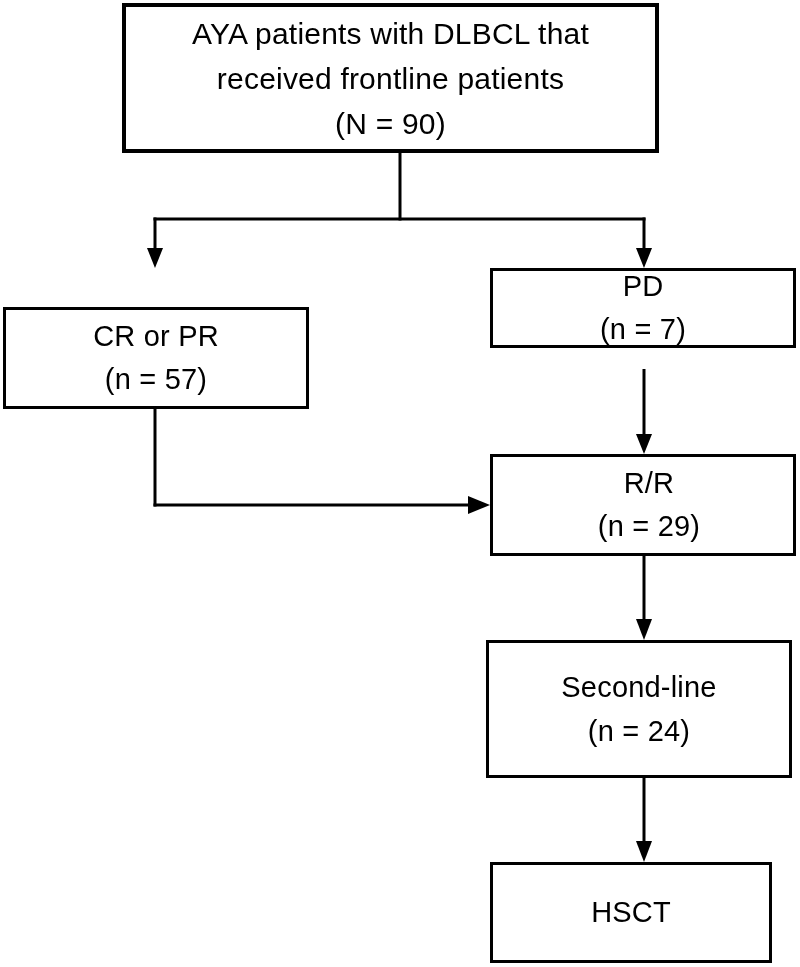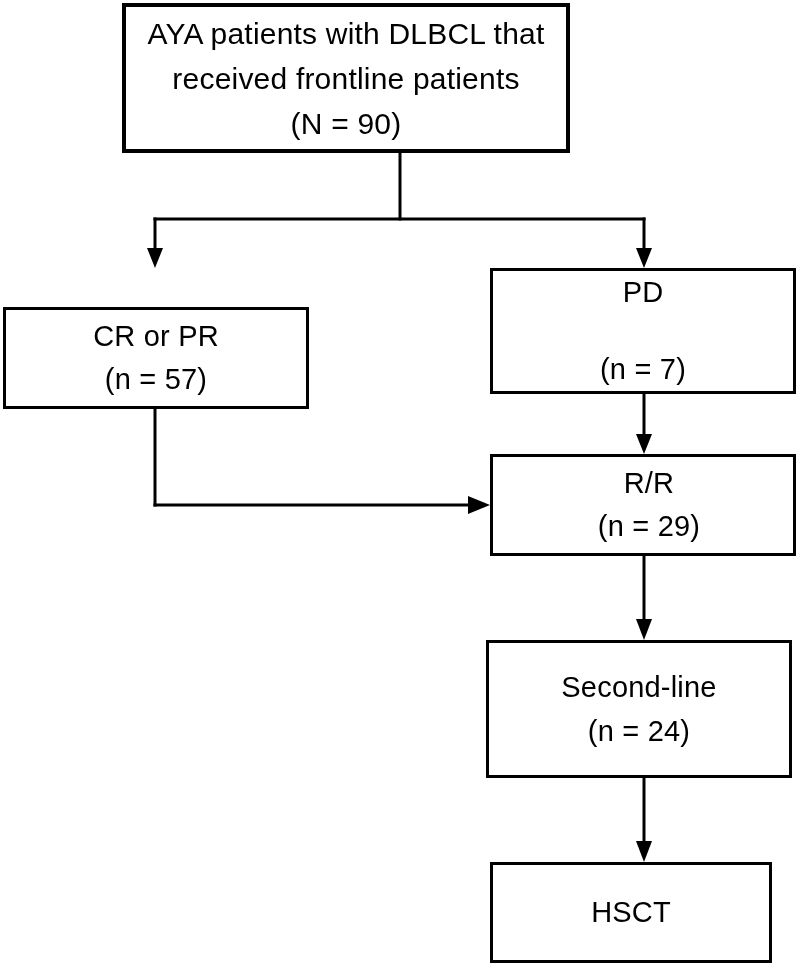--- a/index.html
+++ b/index.html
@@ -87,32 +87,32 @@
       <line class="ln" x1="644" y1="555" x2="644" y2="621"></line>
       <polygon class="arrowhead" points="636,619 652,619 644,640"></polygon>
     </g>
 
     <g>
       <line class="ln" x1="644" y1="777" x2="644" y2="843"></line>
       <polygon class="arrowhead" points="636,841 652,841 644,862"></polygon>
     </g>
   </svg>
 
-  <div class="box root" style="left:122px; top:3px; width:448px; height:150px;align-items:center;">
+  <div class="box root" style="left:122px; top:3px; width:537px; height:150px;align-items:center;">
     <span>AYA patients with DLBCL that</span>
     <span>received frontline patients</span>
     <span>(N = 90)</span>
   </div>
 
   <div class="box" style="left:3px; top:268px; width:306px; height:102px;margin-top:39px;">
     <span>CR or PR</span>
     <span>(n = 57)</span>
   </div>
 
-  <div class="box" style="left:490px; top:268px; width:306px; height:126px;justify-content:space-between;">
+  <div class="box" style="left:490px; top:268px; width:306px; height:80px;">
     <span>PD</span>
     <span>(n = 7)</span>
   </div>
 
   <div class="box" style="left:490px; top:454px; width:306px; height:102px;padding-left:12px;">
     <span>R/R</span>
     <span>(n = 29)</span>
   </div>
 
   <div class="box" style="left:486px; top:640px; width:306px; height:138px; line-height:44px;text-align:center;">

